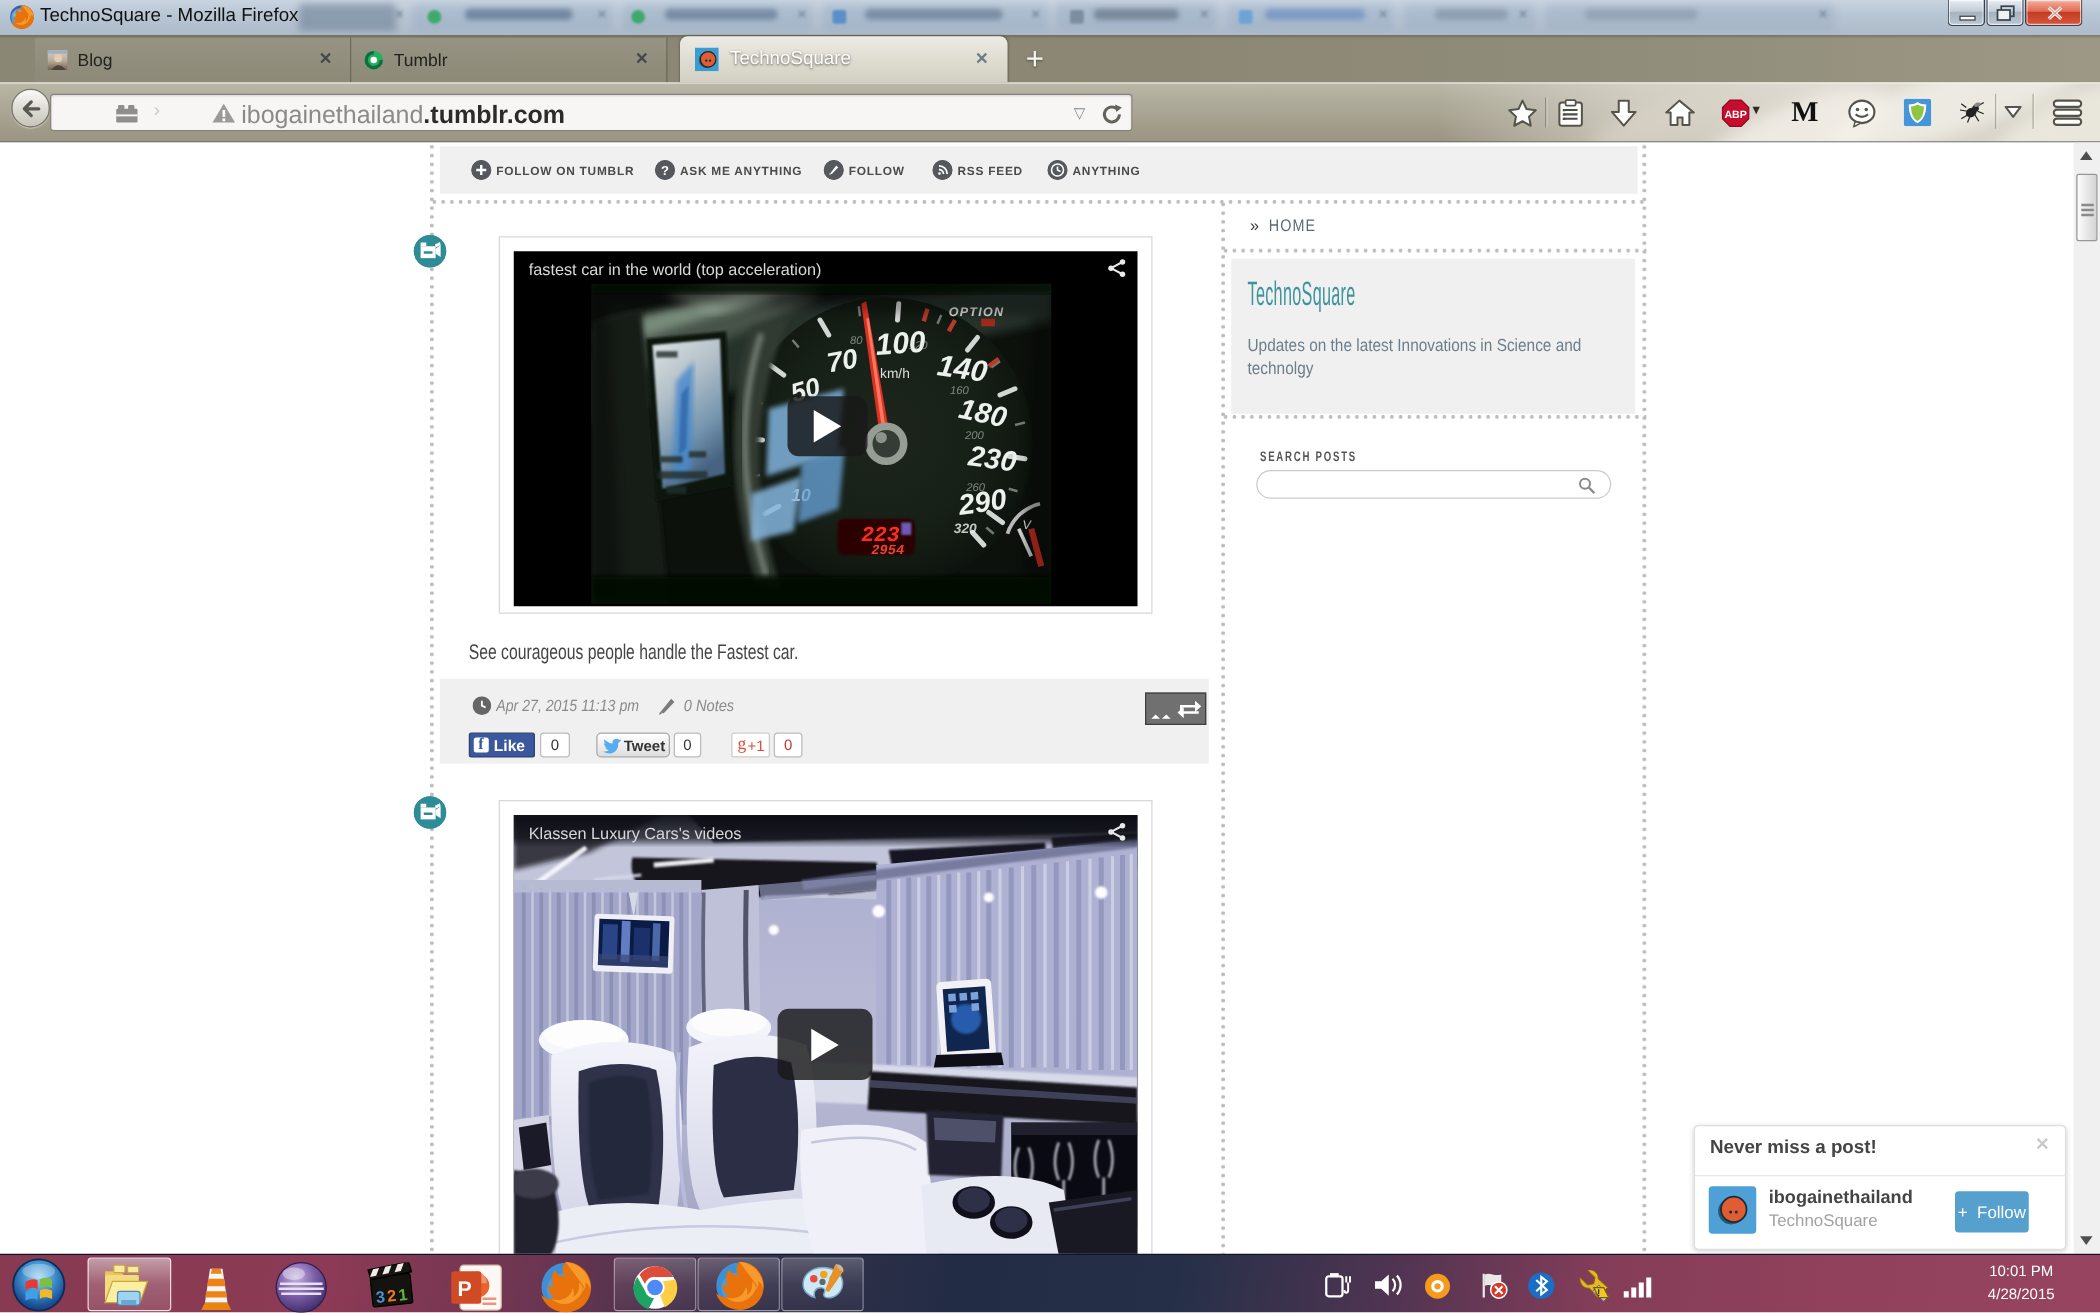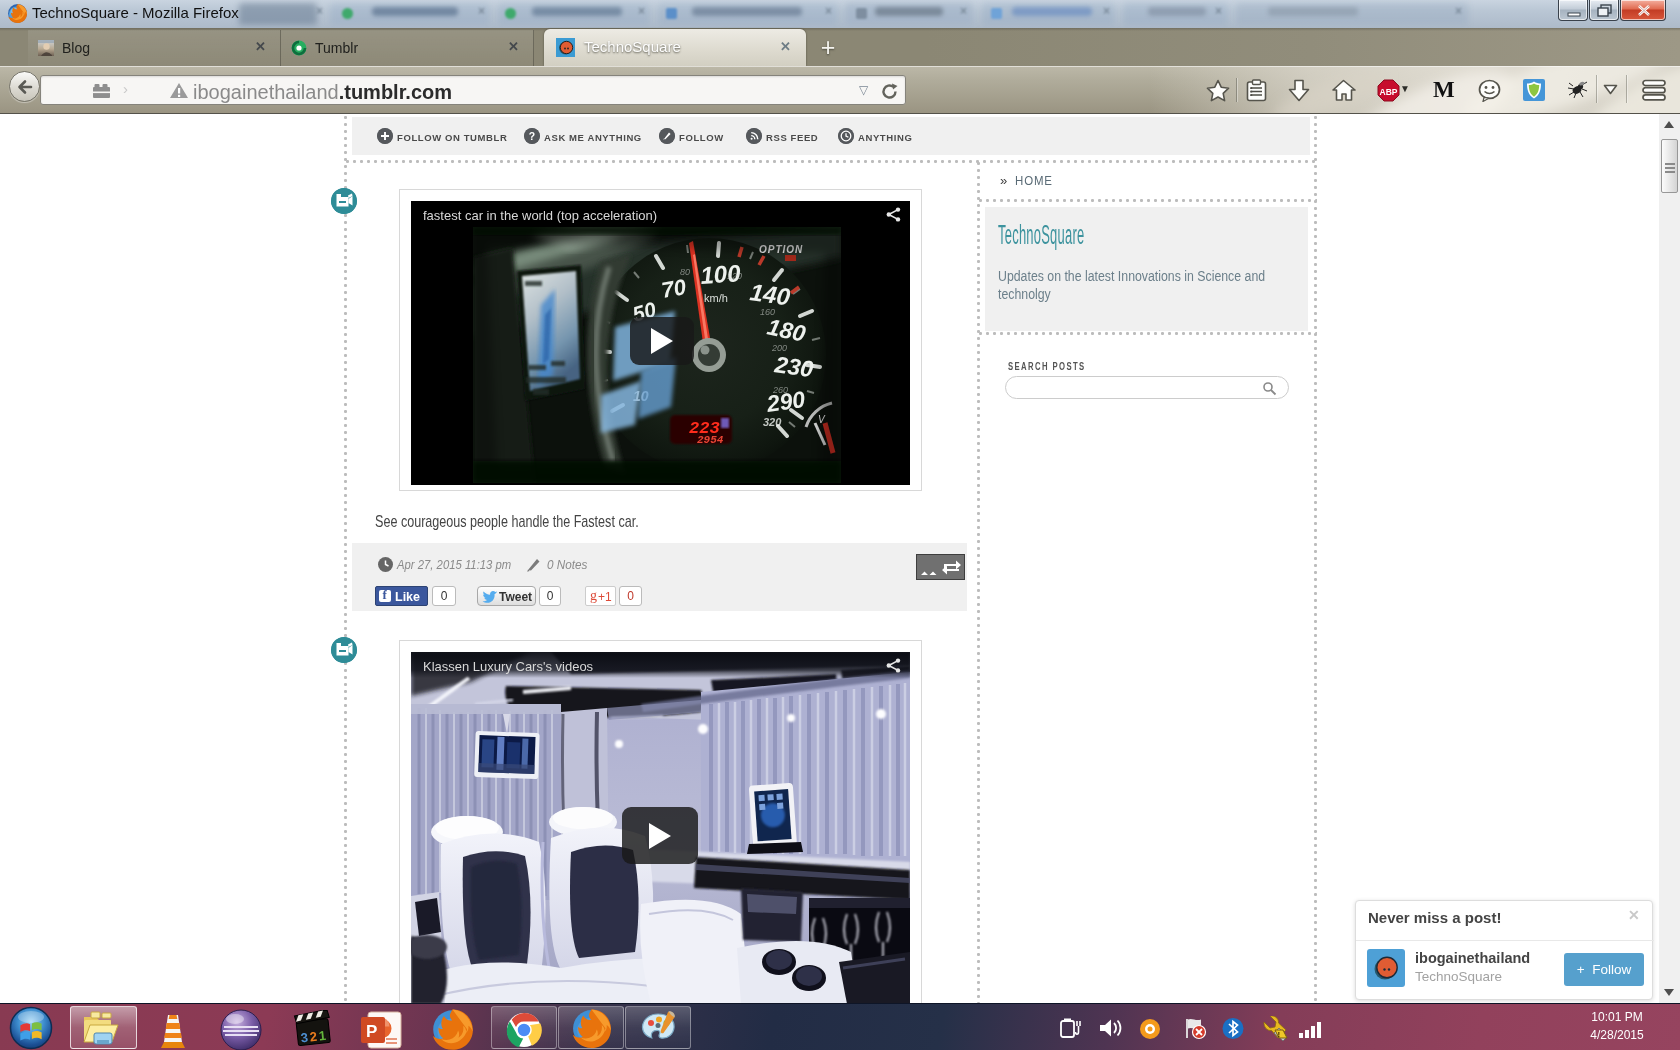--- a/index.html
+++ b/index.html
@@ -765,21 +765,21 @@
     <div class="abs" style="left:11px; top:48px; width:38px; height:38px; background:#4ea0d6; border-radius:3px;">
       <svg class="abs" style="left:5px; top:5px;" width="28" height="28" viewBox="0 0 28 28">
           <circle cx="13" cy="15" r="10.5" fill="#27596e"></circle>
           <circle cx="15" cy="13.5" r="10.2" fill="#e05c33" stroke="#1d2a38" stroke-width="1.4"></circle>
           <circle cx="12.5" cy="15.5" r="1.2" fill="#1d2a38"></circle>
           <circle cx="17" cy="15.5" r="1.2" fill="#1d2a38"></circle>
         </svg>
     </div>
     <div class="abs" style="left:59px; top:49px; font-size:14.5px; font-weight:bold; color:#444;">ibogainethailand</div>
     <div class="abs" style="left:59px; top:68px; font-size:13.5px; color:#a2a2a2;">TechnoSquare</div>
-    <div class="abs" style="left:208px; top:52px; width:80px; height:33px; background:#56a0cd; border-radius:3px; text-align:center; color:#fff; font-size:13.5px; line-height:33px;">+ &nbsp;Follow</div>
+    <div class="abs" style="left:208px; top:52px; width:59px; height:33px; background:#56a0cd; border-radius:3px; text-align:center; color:#fff; font-size:13.5px; line-height:33px;">+ &nbsp;Follow</div>
   </div>
 
   <div class="abs" style="left:1659px; top:0; width:21px; height:889px; background:#f0f0f0;"></div>
   <div class="abs" style="left:1664px; top:7px; width:0; height:0; border-left:5.5px solid rgba(0,0,0,0); border-right:5.5px solid rgba(0,0,0,0); border-bottom:7px solid #4e4e4e;"></div>
   <div class="abs" style="left:1661px; top:25px; width:17px; height:54px; border:1px solid #979797; border-radius:2px; background:linear-gradient(90deg,#fcfcfc,#e8e8e8 50%,#d4d4d4);">
     <div class="abs" style="left:3px; top:23px; width:10px; height:2px; background:#8a8a8a;"></div>
     <div class="abs" style="left:3px; top:27px; width:10px; height:2px; background:#8a8a8a;"></div>
     <div class="abs" style="left:3px; top:31px; width:10px; height:2px; background:#8a8a8a;"></div>
   </div>
   <div class="abs" style="left:1664px; top:875px; width:0; height:0; border-left:5.5px solid rgba(0,0,0,0); border-right:5.5px solid rgba(0,0,0,0); border-top:7px solid #4e4e4e;"></div>

